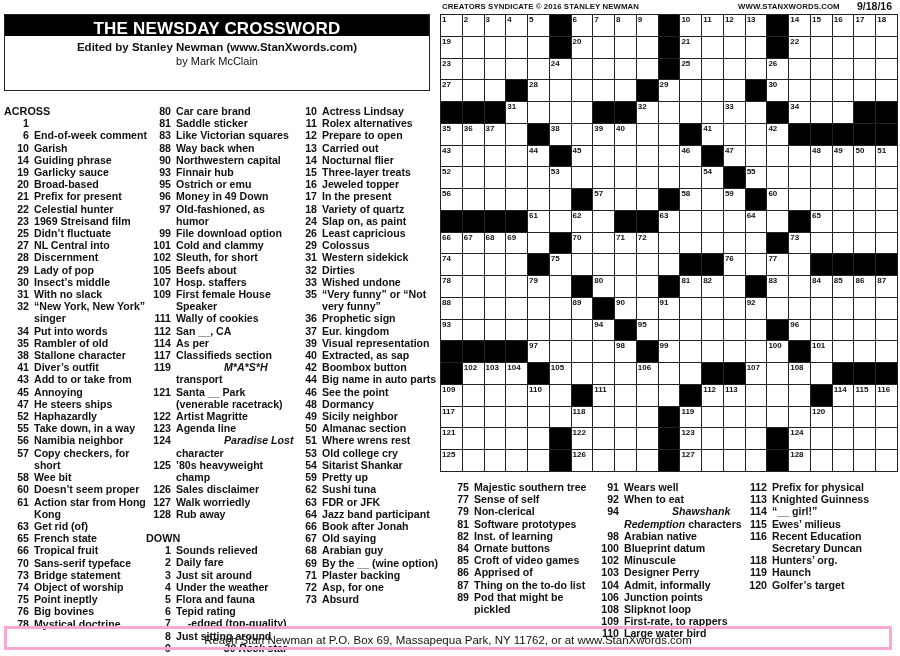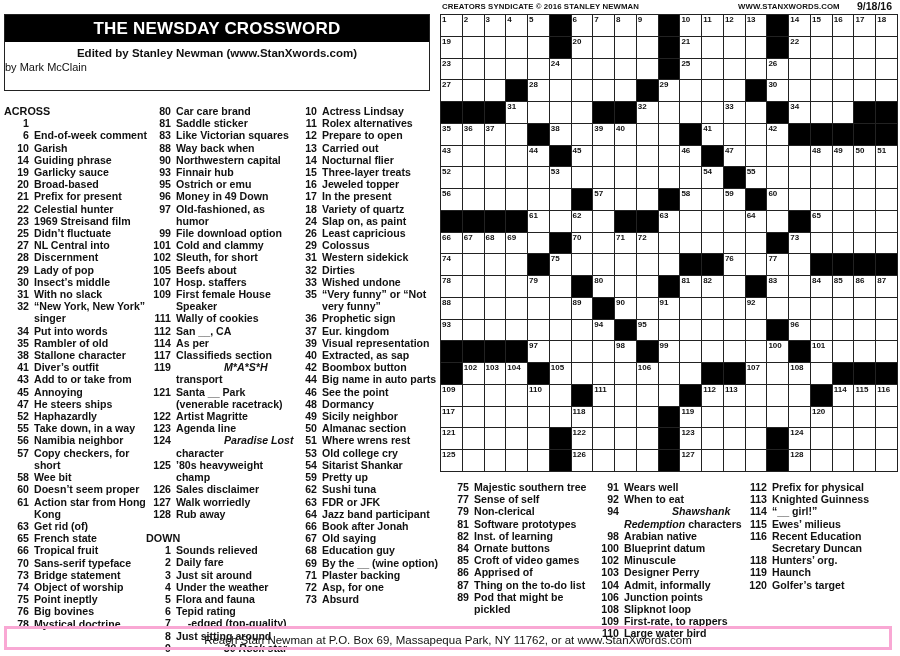--- a/index.html
+++ b/index.html
@@ -1,21 +1,21 @@
 <!DOCTYPE html>
 <html><head>
 <meta charset="utf-8">
 <style>
   html,body{margin:0;padding:0;background:#fff;}
   body{width:900px;height:656px;position:relative;overflow:hidden;font-family:"Liberation Sans",sans-serif;color:#111;}
   .hdr{position:absolute;left:4px;top:14px;width:426px;height:77px;border:1px solid #222;box-sizing:border-box;}
-  .hdr .bar{background:#000;color:#fff;text-align:center;font-weight:bold;font-size:17px;height:27px;line-height:28px;letter-spacing:0.2px;}
+  .hdr .bar{background:#000;color:#fff;text-align:center;font-weight:bold;font-size:17px;height:21px;line-height:28px;letter-spacing:0.2px;}
   .hdr .ed{text-align:center;font-size:11.5px;margin-top:5px;font-weight:bold;}
   .hdr .theme{text-align:center;font-size:11.5px;font-weight:bold;margin-top:2px;}
-  .hdr .by{text-align:left;font-size:11px;margin-top:2px;}
+  .hdr .by{text-align:center;font-size:11px;margin-top:2px;}
   .topline{position:absolute;top:2px;font-size:7.8px;font-weight:bold;letter-spacing:0.1px;}
   .date{position:absolute;top:0px;right:8px;font-size:10.5px;font-weight:bold;}
   .col{position:absolute;font-size:10.6px;font-weight:bold;line-height:12.2px;}
   .col .h{font-size:10.8px;margin-bottom:0;}
   .clue{display:flex;}
   .clue .n{width:25px;text-align:right;padding-right:5px;flex:0 0 auto;}
   .clue .t{flex:1 1 auto;}
   .sp{height:12px;}
   .grid{position:absolute;left:440px;top:14px;width:458px;height:458px;border:1.5px solid #222;box-sizing:border-box;display:grid;grid-template-columns:repeat(21,1fr);grid-template-rows:repeat(21,1fr);background:#222;gap:1px;}
   .cell{background:#fff;position:relative;}
@@ -483,21 +483,21 @@
     <div class="clue">
       <span class="n">66</span>
       <span class="t">Book after Jonah</span>
     </div>
     <div class="clue">
       <span class="n">67</span>
       <span class="t">Old saying</span>
     </div>
     <div class="clue">
       <span class="n">68</span>
-      <span class="t">Education guy</span>
+      <span class="t">Arabian guy</span>
     </div>
     <div class="clue">
       <span class="n">69</span>
       <span class="t">By the __ (wine option)</span>
     </div>
     <div class="clue">
       <span class="n">71</span>
       <span class="t">Plaster backing</span>
     </div>
     <div class="clue">

